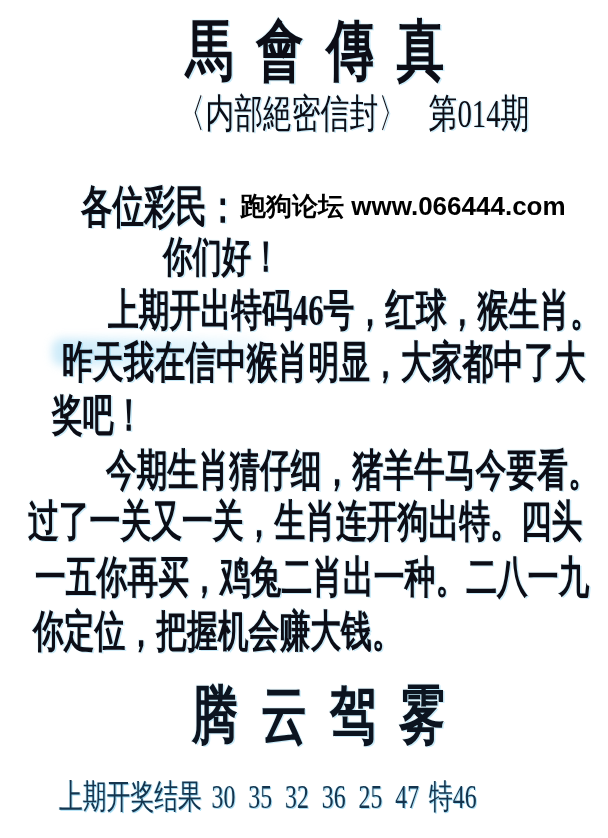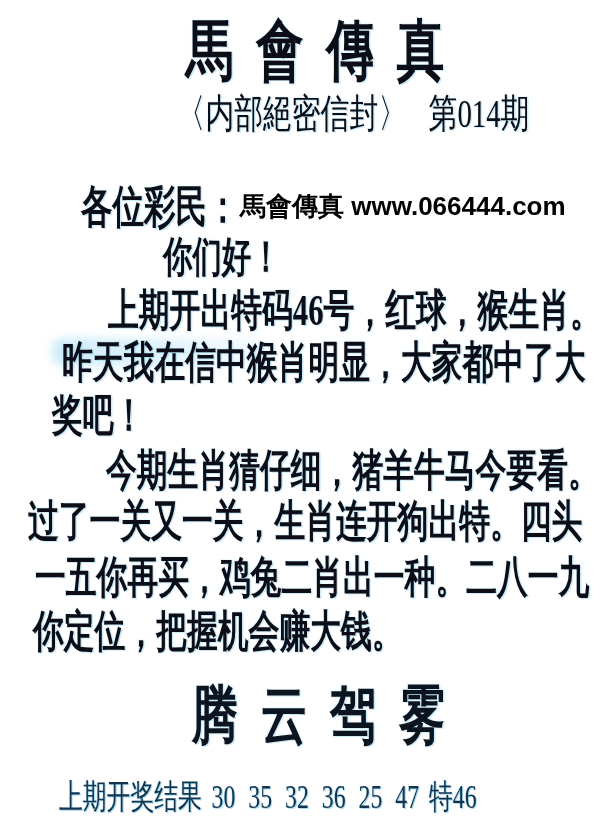--- a/index.html
+++ b/index.html
@@ -50,21 +50,21 @@
   <div class="crow" style="top:18px;left:22px;">
     <span class="sqc title fax">馬會傳真</span>
   </div>
 
   <div class="crow" style="top:94px;left:49px;">
     <span class="sqc subtitle fax"><span>〈内部絕密信封〉</span><span class="issue">第014期</span></span>
   </div>
 
 
   <span class="abs sq salutation fax" style="top:185px;left:81px;">各位彩民：</span>
-  <span class="abs forum" style="top:193px;left:240px;">馬會傳真 www.066444.com</span>
+  <span class="abs forum" style="top:193px;left:240px;">跑狗论坛 www.066444.com</span>
   <span class="abs sq hello fax" style="top:236px;left:163px;">你们好！</span>
 
   <div class="smudge" style="top:338px;left:52px;width:215px;height:28px;"></div>
 
   <span class="abs sq bline fax" style="top:289px;left:108px;">上期开出特码46号，红球，猴生肖。</span>
   <span class="abs sq bline fax" style="top:341px;left:62px;">昨天我在信中猴肖明显，大家都中了大</span>
   <span class="abs sq bline fax" style="top:394px;left:52px;">奖吧！</span>
   <span class="abs sq bline fax" style="top:449px;left:106px;">今期生肖猜仔细，猪羊牛马今要看。</span>
   <span class="abs sq bline fax" style="top:500px;left:28px;">过了一关又一关，生肖连开狗出特。四头</span>
   <span class="abs sq bline fax" style="top:556px;left:35px;">一五你再买，鸡兔二肖出一种。二八一九</span>

